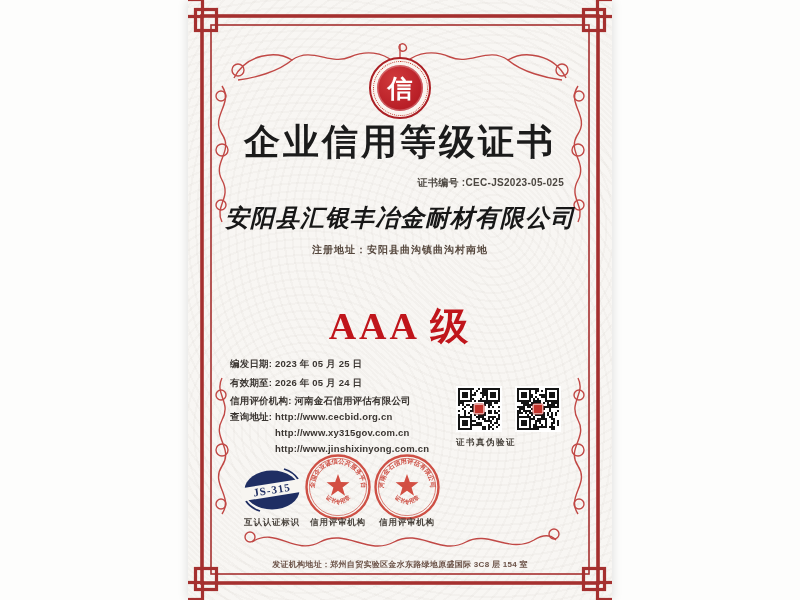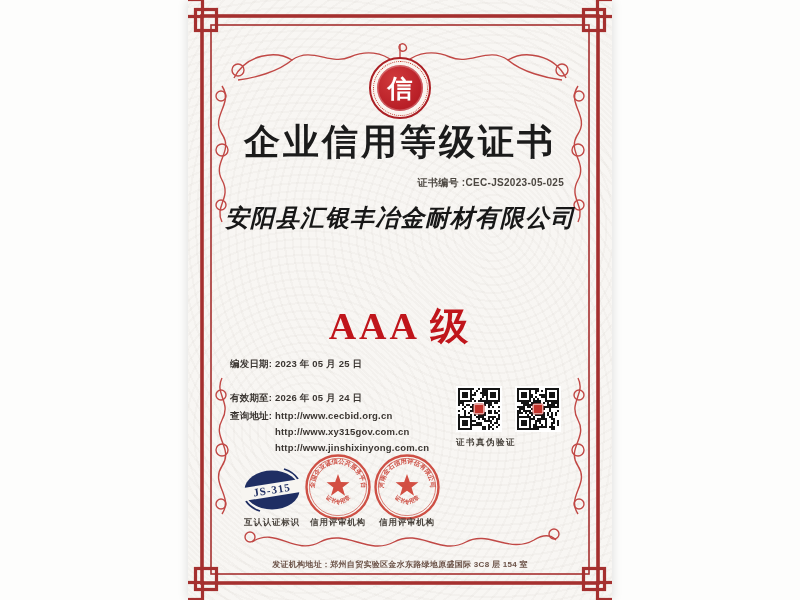--- a/index.html
+++ b/index.html
@@ -42,21 +42,21 @@
 
   .statement { position:absolute; left:64px; top:259px; font-size:12px; font-weight:bold;
     color:#2f2c29; line-height:20.5px; letter-spacing:.4px; white-space:nowrap; }
 
   .grade { position:absolute; left:0; top:301px; width:100%; text-align:center;
     font-family:"Liberation Serif", serif; font-size:38px; font-weight:900;
     letter-spacing:3px; color:#c0151b; }
 
   .info { position:absolute; left:42px; top:356px; font-size:9.5px; font-weight:bold;
     color:#3a3531; line-height:16px; white-space:nowrap; letter-spacing:.2px; }
-  .info .row1 { margin-bottom:18px; }
+  .info .row1 { margin-bottom:3px; }
   .info .row2 { margin-bottom:2px; }
   .info .indent { padding-left:45px; }
 
   .qr-block { position:absolute; left:268px; top:386px; width:105px; }
   .qr-row { display:flex; gap:13px; }
   .qr { position:relative; width:46px; height:46px; background:#fff; padding:2px; }
   .qr-logo { position:absolute; left:50%; top:50%; width:11px; height:11px;
     transform:translate(-50%,-50%); background:#c2342c; border-radius:2px;
     box-shadow:inset 0 0 0 1.5px rgba(255,255,255,.55); }
   .qr-caption { margin-top:5px; text-align:left; font-size:8.5px; font-weight:bold;
@@ -128,27 +128,29 @@
     <div class="medal">
       <div class="medal-inner">
         <span>信</span>
       </div>
     </div>
 
     <div class="title">企业信用等级证书</div>
     <div class="cert-no">证书编号 :CEC-JS2023-05-025</div>
 
     <div class="company">安阳县汇银丰冶金耐材有限公司</div>
+    <div class="reg-address">注册地址：安阳县曲沟镇曲沟村南地</div>
 
 
     <div class="grade">AAA 级</div>
 
     <div class="info">
       <div class="row1">编发日期: 2023 年 05 月 25 日</div>
       <div class="row2">有效期至: 2026 年 05 月 24 日</div>
+      <div>信用评价机构: 河南金石信用评估有限公司</div>
       <div>查询地址: http://www.cecbid.org.cn</div>
       <div class="indent">http://www.xy315gov.com.cn</div>
       <div class="indent">http://www.jinshixinyong.com.cn</div>
     </div>
 
     <div class="qr-block">
       <div class="qr-row">
         <div class="qr">
           <div class="qr-cells"><svg width="42" height="42" viewBox="0 0 42 42">
                 <rect x="14" y="0" width="2" height="2" fill="#141414"></rect>

